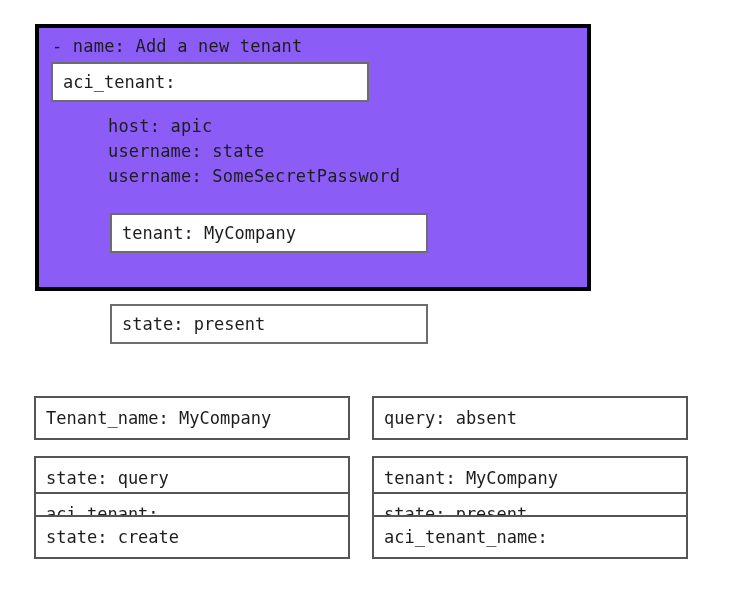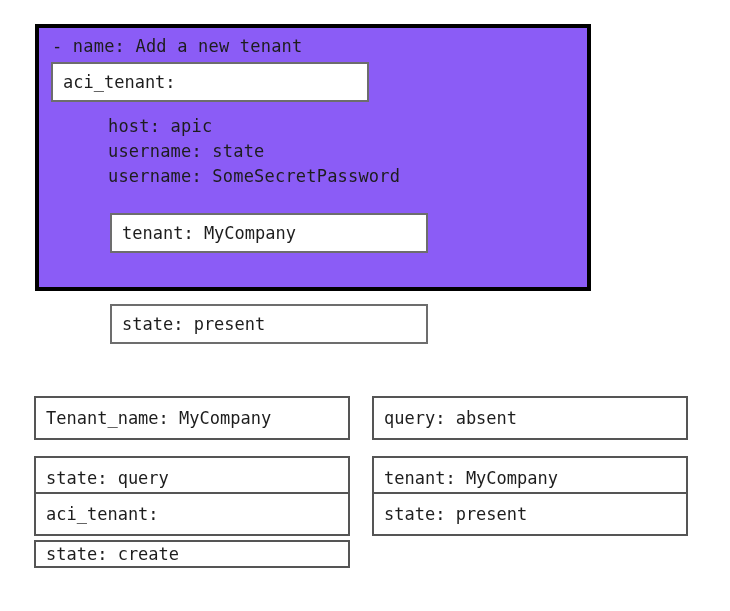--- a/index.html
+++ b/index.html
@@ -90,21 +90,21 @@
     white-space: pre;
     padding-left: 10px;
     color: #1d1d1d;
   }
 
   .col-left  { left: 34px;  width: 316px; }
   .col-right { left: 372px; width: 316px; }
   .row-1 { top: 396px; height: 44px; }
   .row-2 { top: 440px; height: 44px; margin-top: 16px; }
   .row-3 { top: 492px; height: 44px; }
-  .row-4 { top: 540px; height: 28px; }
+  .row-4 { top: 515px; height: 44px; }
 </style>
 </head>
 <body>
 
 <div id="playbook-panel">
 
   <div class="code-line" id="line-name">- name: Add a new tenant</div>
 
   <div class="drop-box" id="box-module">
     <span class="drop-text">aci_tenant:</span>
@@ -150,14 +150,17 @@
   </div>
 
   <div class="option-box col-right row-2">
     <span class="option-text">tenant: MyCompany</span>
   </div>
 
   <div class="option-box col-right row-3">
     <span class="option-text">state: present</span>
   </div>
 
+  <div class="option-box col-right row-4">
+    <span class="option-text">aci_tenant_name:</span>
+  </div>
 
 </div>
 
 </body></html>

